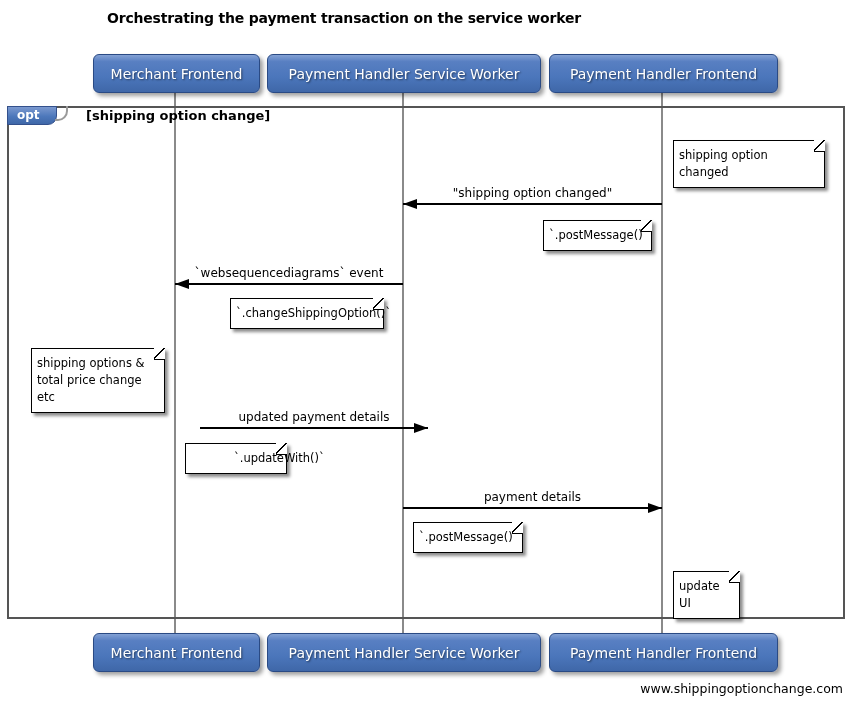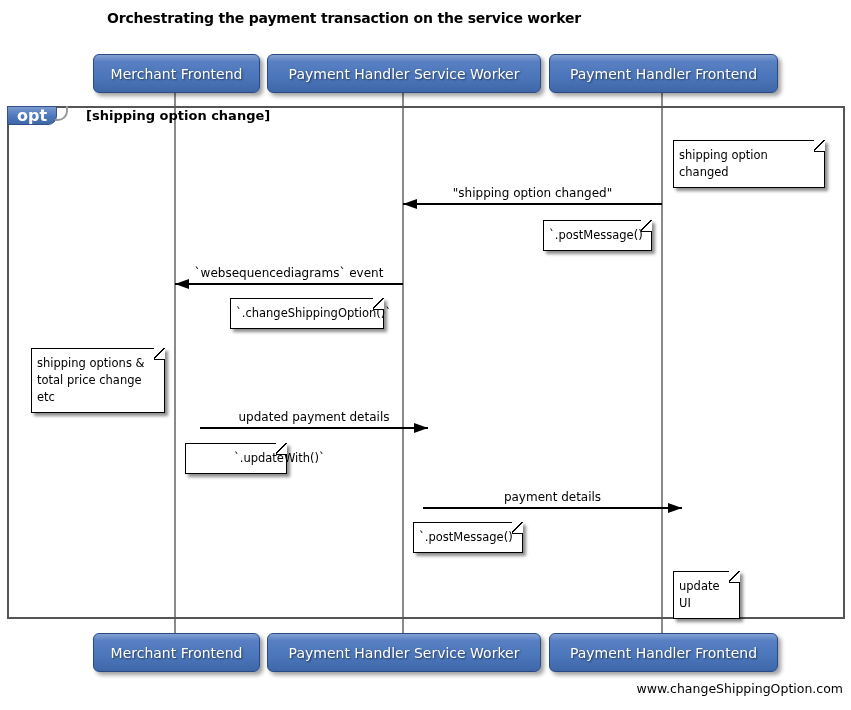--- a/index.html
+++ b/index.html
@@ -22,21 +22,21 @@
     box-shadow:3px 3px 4px rgba(0,0,0,0.38);white-space:nowrap;
   }
   .frame{
     position:absolute;left:7px;top:106px;width:834px;height:509px;
     border:2px solid #555555;background:transparent;pointer-events:none;
   }
   .opt-tab{
     position:absolute;left:7px;top:106px;width:50px;height:19px;box-sizing:border-box;
     background:linear-gradient(180deg,#7b99cf 0%,#4d78bb 55%,#3f67a8 100%);
     border:1px solid #33508c;border-radius:0 0 9px 0;
-    color:#fff;font-size:16px;font-weight:bold;line-height:17px;padding-left:9px;
+    color:#fff;font-size:12px;font-weight:bold;line-height:17px;padding-left:9px;
   }
   .opt-tab::after{
     content:'';position:absolute;left:calc(100% - 1px);top:-1px;width:11px;height:13px;
     border-right:2px solid #9a9a9a;border-bottom:2px solid #9a9a9a;border-bottom-right-radius:10px;
   }
   .guard{
     position:absolute;left:86px;top:108px;font-size:13px;font-weight:bold;white-space:nowrap;
   }
   .note{
     position:absolute;background:#fff;border:1px solid #000;
@@ -104,32 +104,32 @@
     <div class="msg-line">
         <span class="head head-left"></span>
       </div>
   </div>
   <div class="msg" style="left:175px;top:410px;width:228px;margin-left:25px;">
     <div class="msg-label">updated payment details</div>
     <div class="msg-line">
         <span class="head head-right"></span>
       </div>
   </div>
-  <div class="msg" style="left:403px;top:490px;width:259px;padding-left:20px;">
+  <div class="msg" style="left:403px;top:490px;width:259px;">
     <div class="msg-label">payment details</div>
     <div class="msg-line">
         <span class="head head-right"></span>
       </div>
   </div>
 
   <div class="actor" style="left:93px;top:633px;width:165px;">
     <span>Merchant Frontend</span>
   </div>
   <div class="actor" style="left:267px;top:633px;width:272px;">
     <span>Payment Handler Service Worker</span>
   </div>
   <div class="actor" style="left:549px;top:633px;width:227px;">
     <span>Payment Handler Frontend</span>
   </div>
 
-  <div class="footer">www.changeShippingOption.com</div>
+  <div class="footer">www.shippingoptionchange.com</div>
 
 </div>
 
 </body></html>

